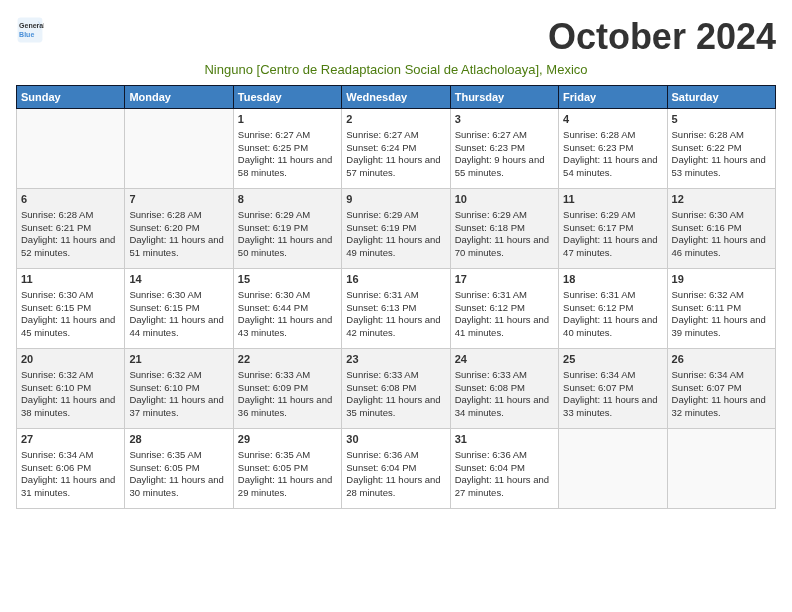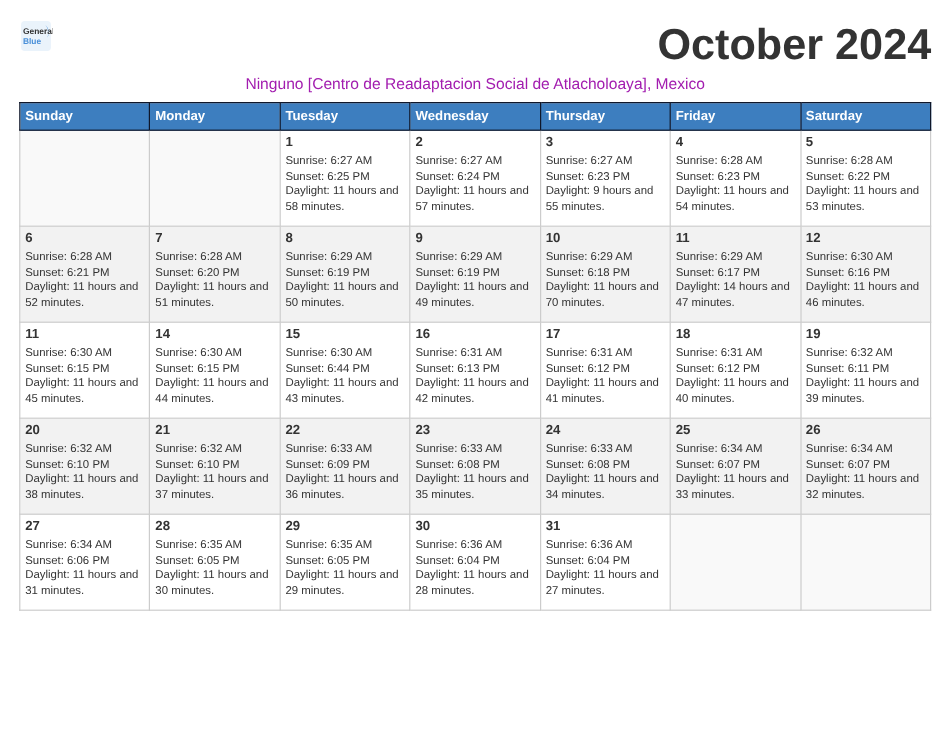--- a/index.html
+++ b/index.html
@@ -27,21 +27,21 @@
     }
     .month-title {
       font-size: 36px;
       font-weight: bold;
       color: #333;
       text-align: left;
     }
     .subtitle {
       text-align: center;
       font-size: 13px;
-      color: #a21caf;
+      color: #4d7c0f;
       margin-bottom: 8px;
     }
     table {
       width: 100%;
       border-collapse: collapse;
       font-size: 10px;
     }
     th {
       background: #3d7ebf;
       color: #fff;
@@ -128,21 +128,21 @@
         <td><span class="day-num">3</span><span>Sunrise: 6:27 AM</span><br><span>Sunset: 6:23 PM</span><br><span>Daylight: 9 hours and 55 minutes.</span></td>
         <td><span class="day-num">4</span><span>Sunrise: 6:28 AM</span><br><span>Sunset: 6:23 PM</span><br><span>Daylight: 11 hours and 54 minutes.</span></td>
         <td><span class="day-num">5</span><span>Sunrise: 6:28 AM</span><br><span>Sunset: 6:22 PM</span><br><span>Daylight: 11 hours and 53 minutes.</span></td>
       </tr>
       <tr class="row-2">
         <td><span class="day-num">6</span><span>Sunrise: 6:28 AM</span><br><span>Sunset: 6:21 PM</span><br><span>Daylight: 11 hours and 52 minutes.</span></td>
         <td><span class="day-num">7</span><span>Sunrise: 6:28 AM</span><br><span>Sunset: 6:20 PM</span><br><span>Daylight: 11 hours and 51 minutes.</span></td>
         <td><span class="day-num">8</span><span>Sunrise: 6:29 AM</span><br><span>Sunset: 6:19 PM</span><br><span>Daylight: 11 hours and 50 minutes.</span></td>
         <td><span class="day-num">9</span><span>Sunrise: 6:29 AM</span><br><span>Sunset: 6:19 PM</span><br><span>Daylight: 11 hours and 49 minutes.</span></td>
         <td><span class="day-num">10</span><span>Sunrise: 6:29 AM</span><br><span>Sunset: 6:18 PM</span><br><span>Daylight: 11 hours and 70 minutes.</span></td>
-        <td><span class="day-num">11</span><span>Sunrise: 6:29 AM</span><br><span>Sunset: 6:17 PM</span><br><span>Daylight: 14 hours and 47 minutes.</span></td>
+        <td><span class="day-num">11</span><span>Sunrise: 6:29 AM</span><br><span>Sunset: 6:17 PM</span><br><span>Daylight: 11 hours and 47 minutes.</span></td>
         <td><span class="day-num">12</span><span>Sunrise: 6:30 AM</span><br><span>Sunset: 6:16 PM</span><br><span>Daylight: 11 hours and 46 minutes.</span></td>
       </tr>
       <tr class="row-3">
         <td><span class="day-num">11</span><span>Sunrise: 6:30 AM</span><br><span>Sunset: 6:15 PM</span><br><span>Daylight: 11 hours and 45 minutes.</span></td>
         <td><span class="day-num">14</span><span>Sunrise: 6:30 AM</span><br><span>Sunset: 6:15 PM</span><br><span>Daylight: 11 hours and 44 minutes.</span></td>
         <td><span class="day-num">15</span><span>Sunrise: 6:30 AM</span><br><span>Sunset: 6:44 PM</span><br><span>Daylight: 11 hours and 43 minutes.</span></td>
         <td><span class="day-num">16</span><span>Sunrise: 6:31 AM</span><br><span>Sunset: 6:13 PM</span><br><span>Daylight: 11 hours and 42 minutes.</span></td>
         <td><span class="day-num">17</span><span>Sunrise: 6:31 AM</span><br><span>Sunset: 6:12 PM</span><br><span>Daylight: 11 hours and 41 minutes.</span></td>
         <td><span class="day-num">18</span><span>Sunrise: 6:31 AM</span><br><span>Sunset: 6:12 PM</span><br><span>Daylight: 11 hours and 40 minutes.</span></td>
         <td><span class="day-num">19</span><span>Sunrise: 6:32 AM</span><br><span>Sunset: 6:11 PM</span><br><span>Daylight: 11 hours and 39 minutes.</span></td>

